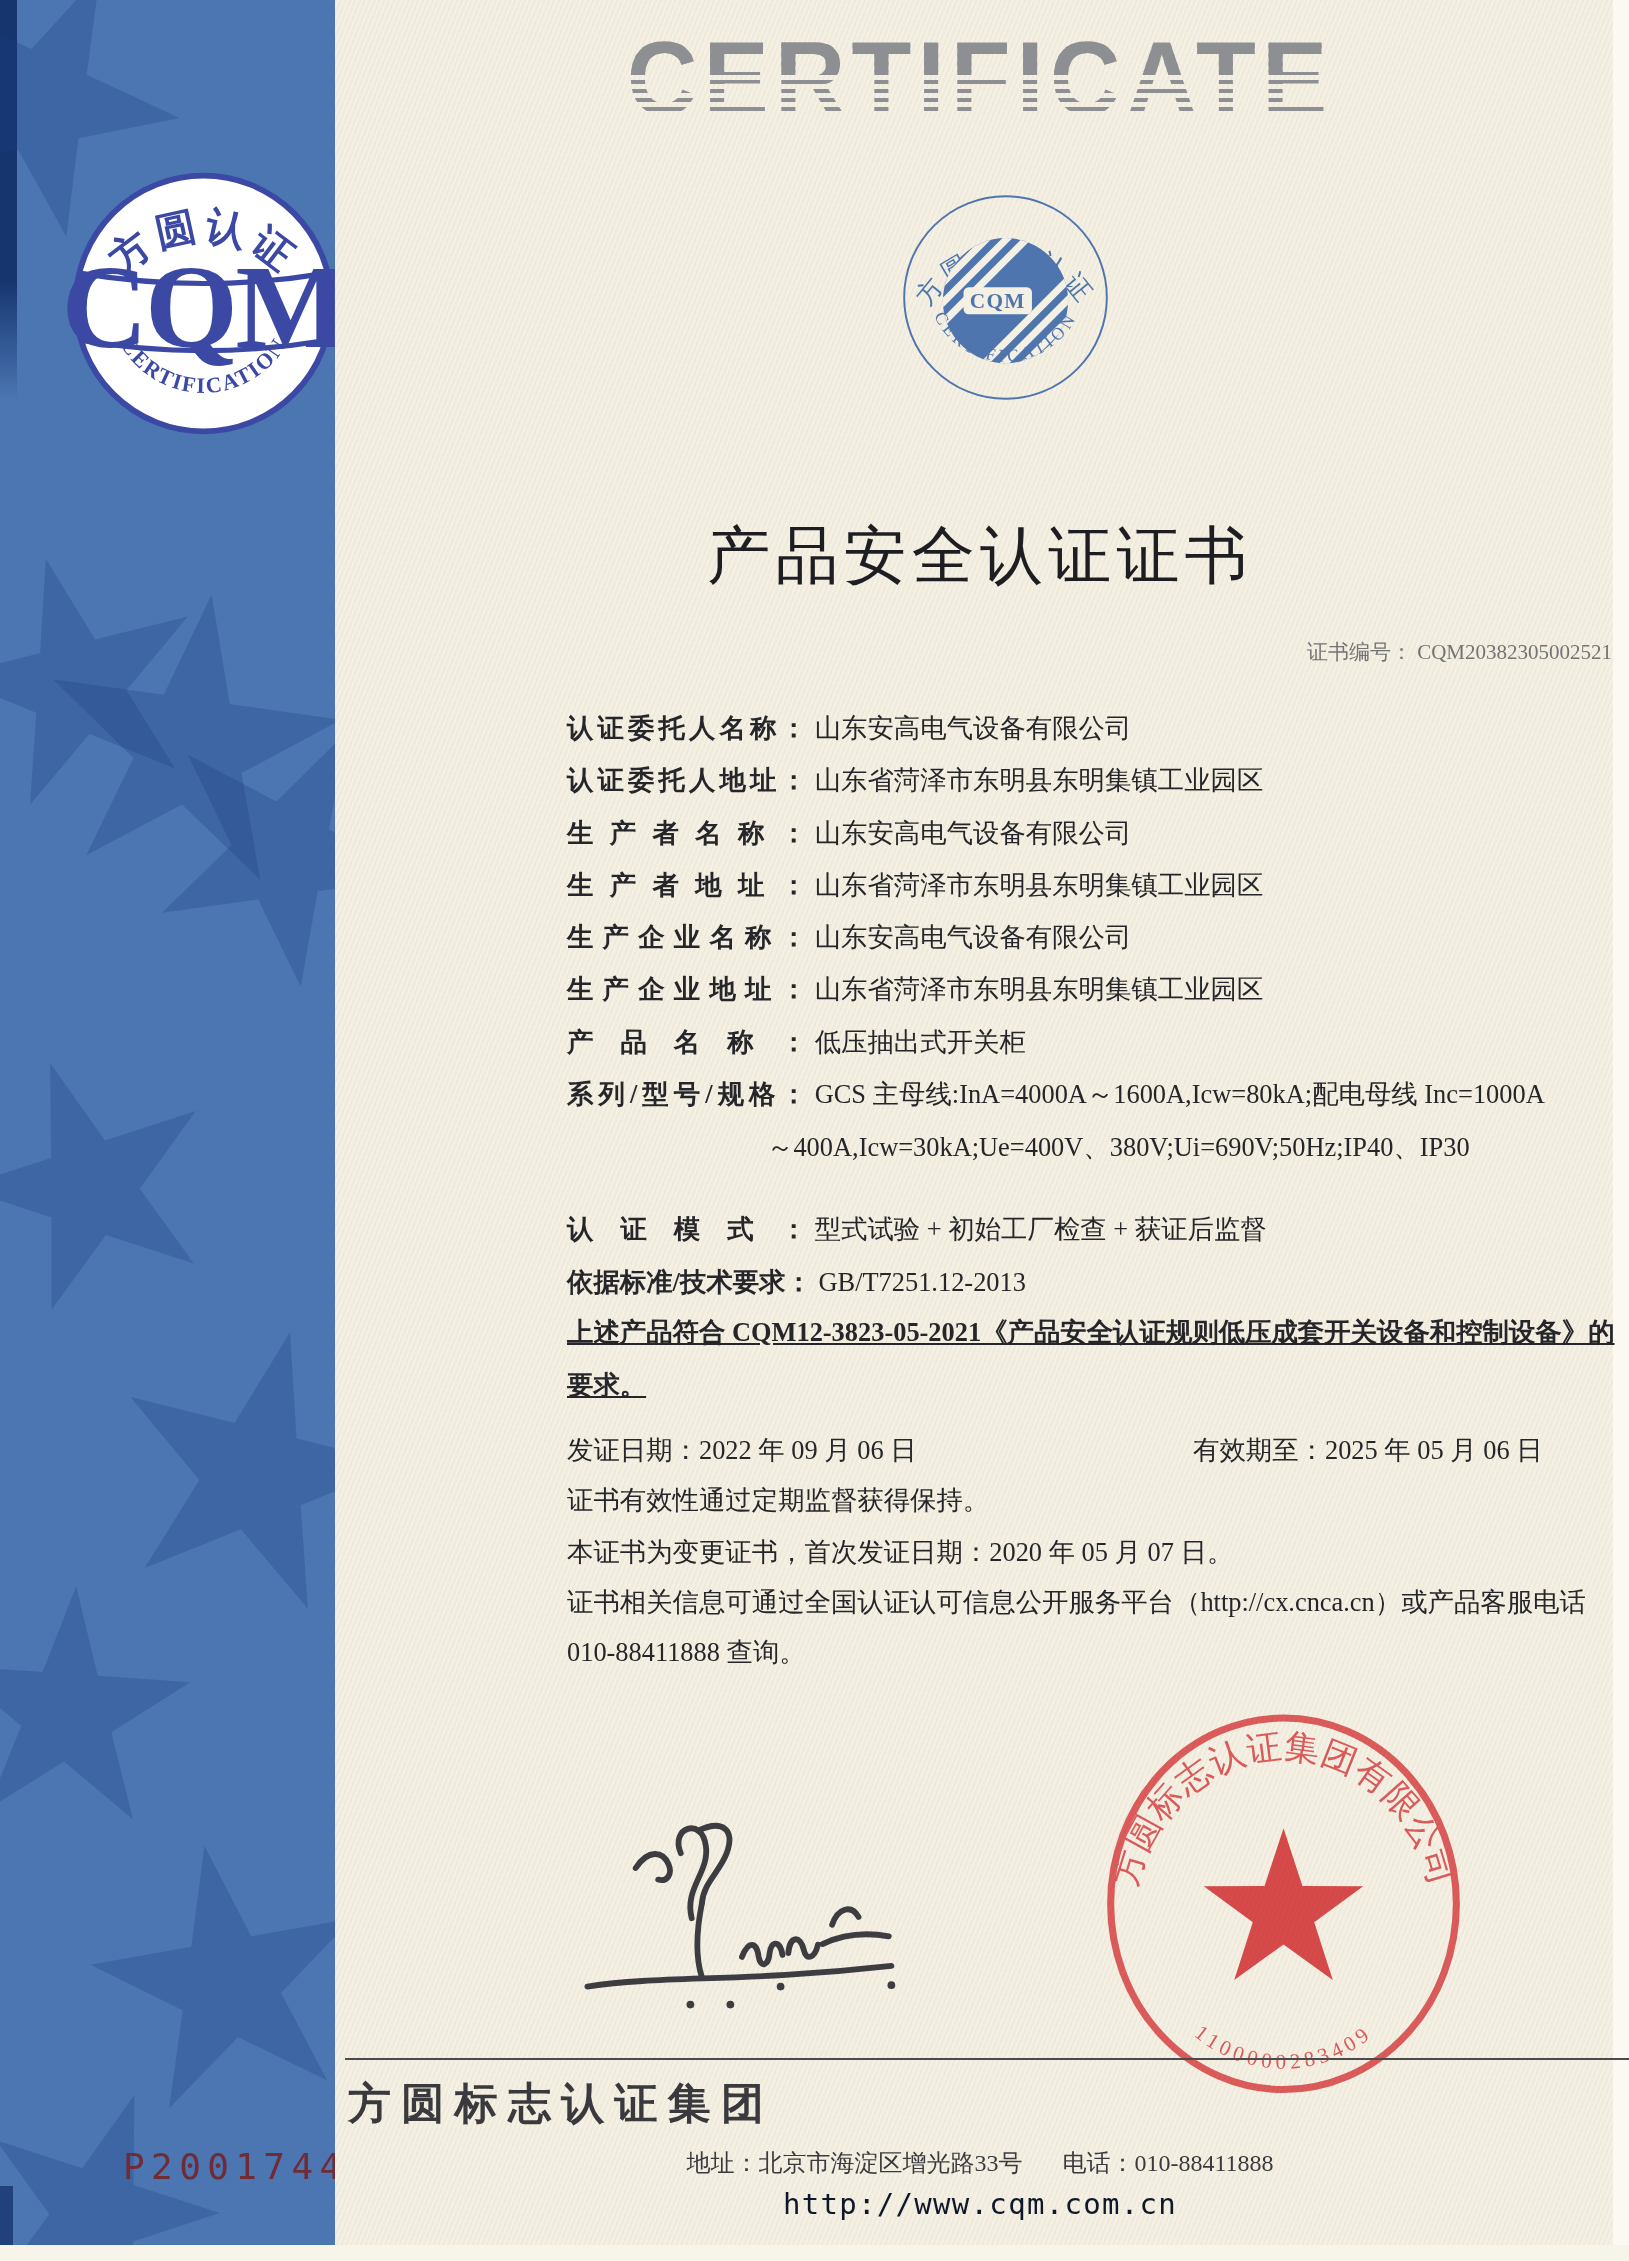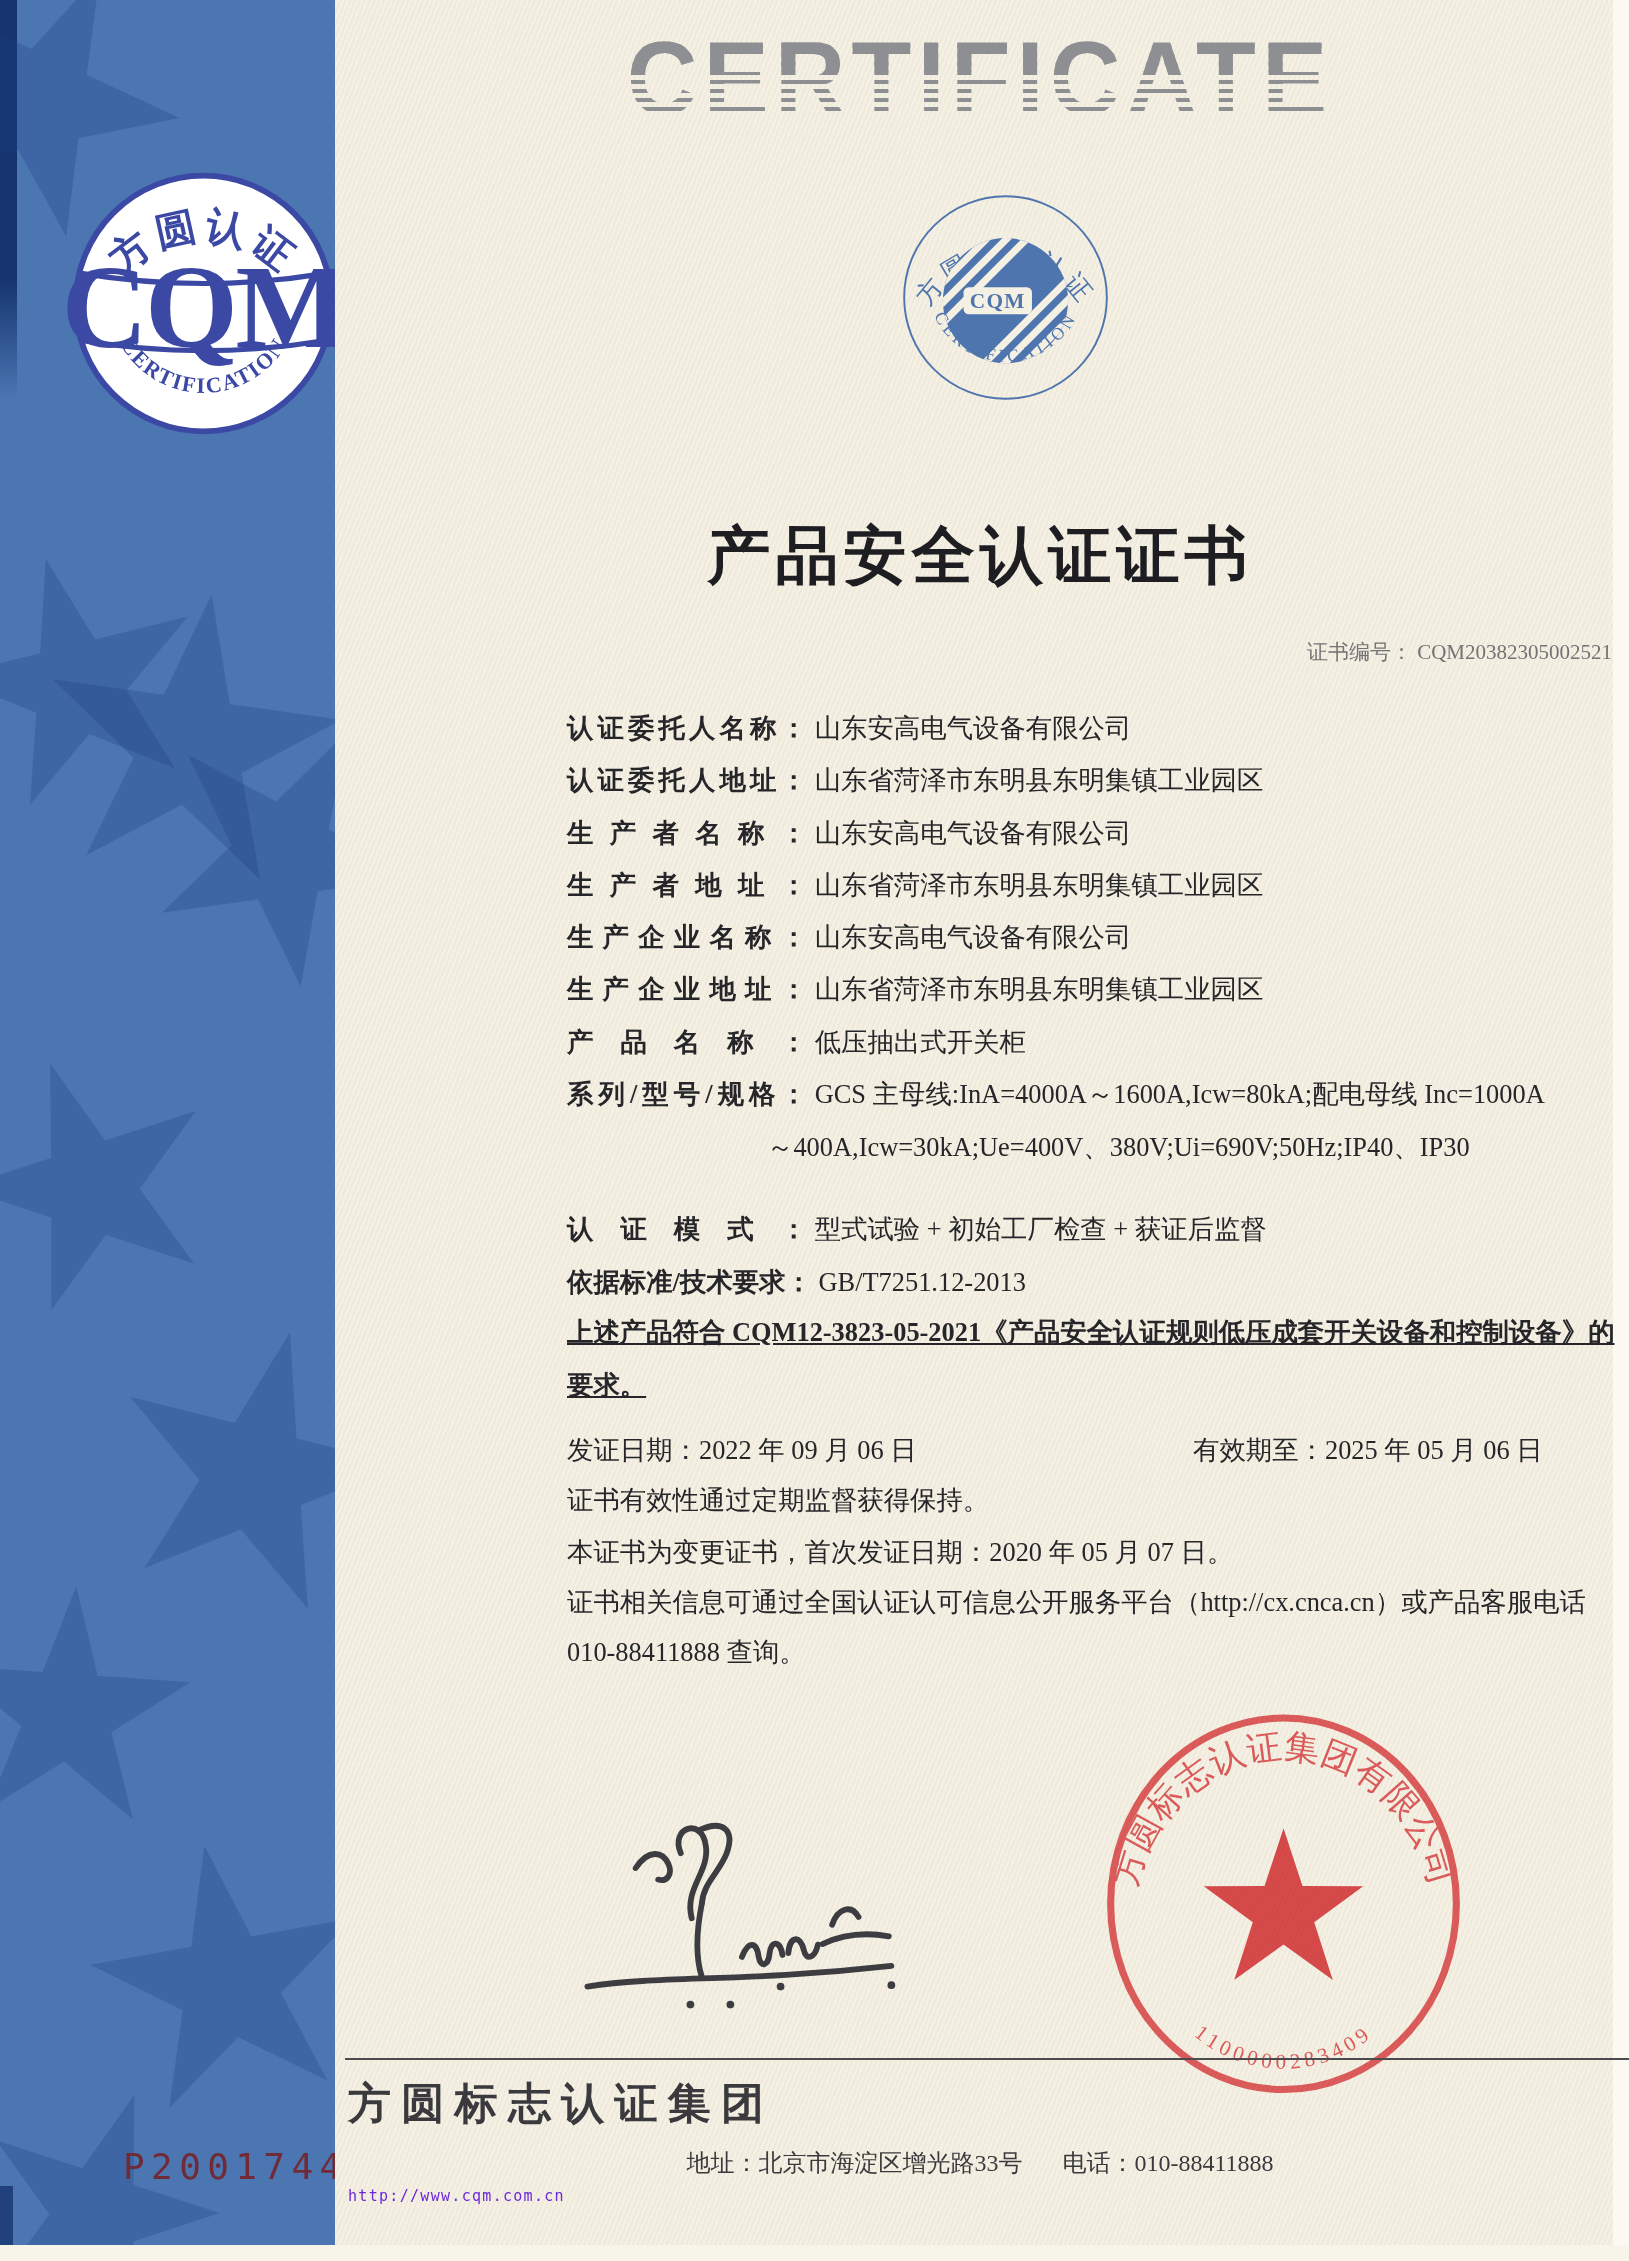--- a/index.html
+++ b/index.html
@@ -19,36 +19,36 @@
   .edge-right{right:0;top:0;width:17px;height:2261px;background:#fbf9f1;}
   .edge-bottom{left:0;top:2245px;width:1630px;height:16px;background:#f7f4ea;}
   
   #cert-banner{left:348px;top:17px;width:1264px;height:123px;text-align:center;
     font-family:"Liberation Sans","DejaVu Sans",sans-serif;font-weight:bold;font-size:103px;
     letter-spacing:6.4px;line-height:123px;color:transparent;transform:scaleX(.95);
     background-image:linear-gradient(#8e8f93,#8e8f93),
       repeating-linear-gradient(180deg,#8e8f93 0 4.5px,rgba(0,0,0,0) 4.5px 9px);
     background-size:100% 55px,100% 100%;background-repeat:no-repeat,repeat;
     -webkit-background-clip:text;background-clip:text;}
-  #doc-title{left:348px;top:513px;width:1264px;text-align:center;font-size:63px;font-weight:bold;
+  #doc-title{left:348px;top:513px;width:1264px;text-align:center;font-size:63px;font-weight:normal;
     letter-spacing:5.2px;color:#1e1e22;}
   #cert-no{left:348px;top:638px;width:1264px;text-align:right;font-size:21px;color:#737373;}
   
   .frow{position:absolute;left:567px;font-size:26.4px;line-height:34px;white-space:nowrap;}
   .flabel{display:inline-flex;justify-content:space-between;width:240px;font-weight:bold;vertical-align:top;}
   .fvalue{margin-left:7.7px;}
   .plain{font-weight:bold;}
   .stmt{font-weight:bold;text-decoration:underline;}
   .note,.stmt,.dline{position:absolute;left:567px;font-size:26.4px;line-height:34px;white-space:nowrap;}
   .mono{font-family:"DejaVu Sans Mono","Liberation Mono",monospace;}
   #divider{left:345px;top:2058px;width:1285px;height:1.9px;background:#4b4b4e;}
   #footer-org{left:348px;top:2075px;width:1264px;text-align:left;font-size:43px;font-weight:bold;
     letter-spacing:10.3px;color:#3a3a3e;}
   #footer-addr{left:348px;top:2147px;width:1264px;text-align:center;font-size:24px;color:#3a3a3e;}
-  #footer-url{left:348px;top:2187px;width:1264px;font-size:15px;letter-spacing:1.3px;color:#6d28d9;}
+  #footer-url{left:348px;top:2187px;width:1264px;text-align:center;font-size:29px;letter-spacing:1.3px;color:#0f172a;}
   #serial{left:123px;top:2146px;font-size:36px;letter-spacing:6.4px;color:#702b36;}
   #stamp{mix-blend-mode:multiply;opacity:.93;}
   svg text{font-family:"Liberation Serif","DejaVu Serif",serif;}
 </style>
 </head>
 <body>
 
 <div id="page">
 
   <div id="band" class="abs">

